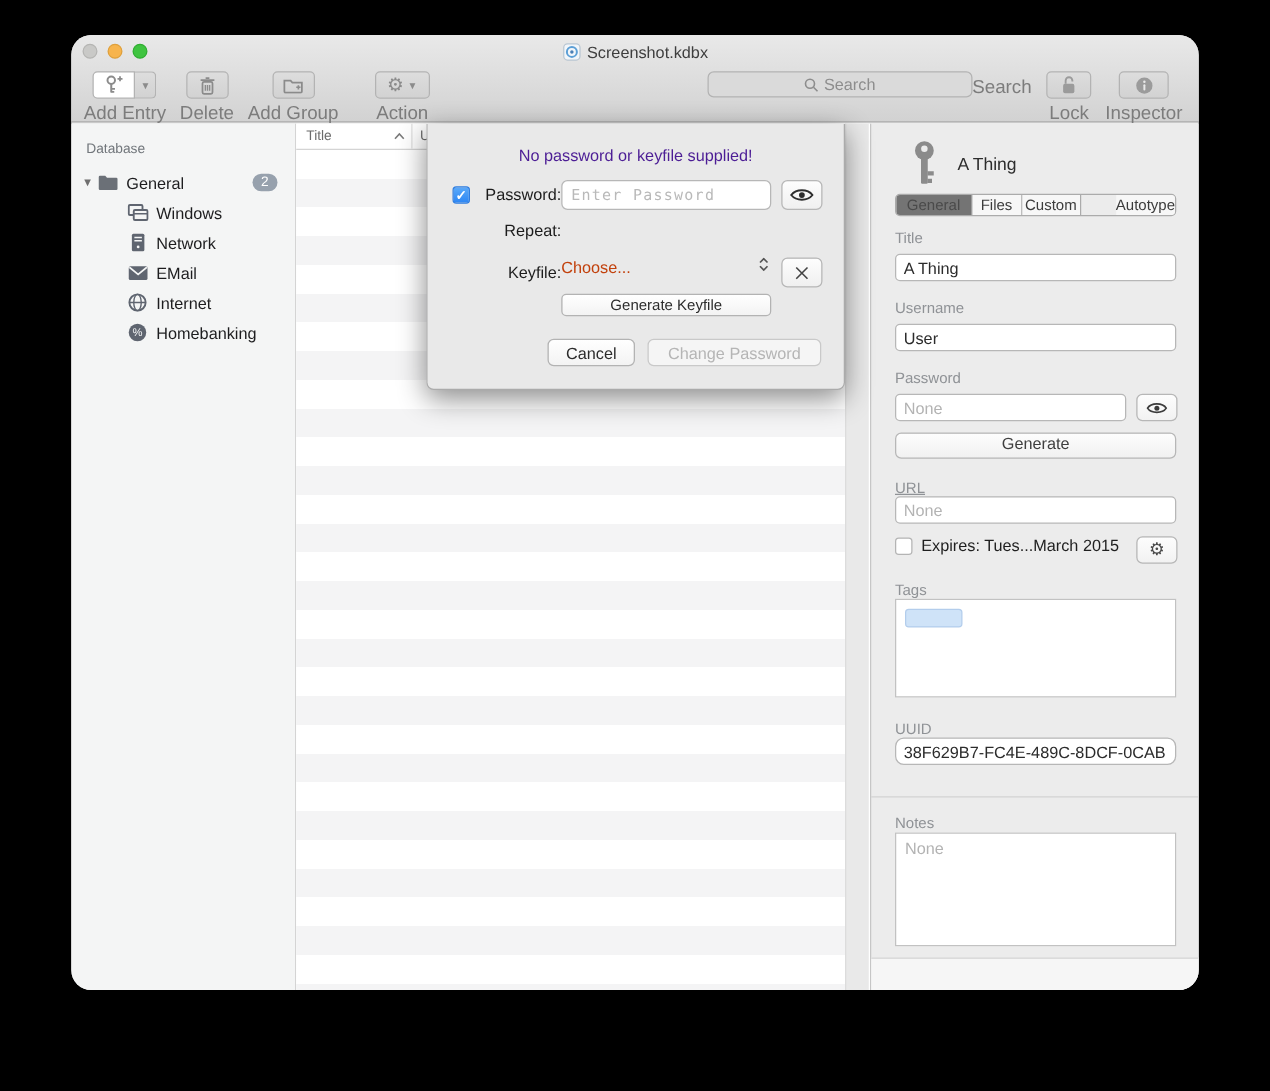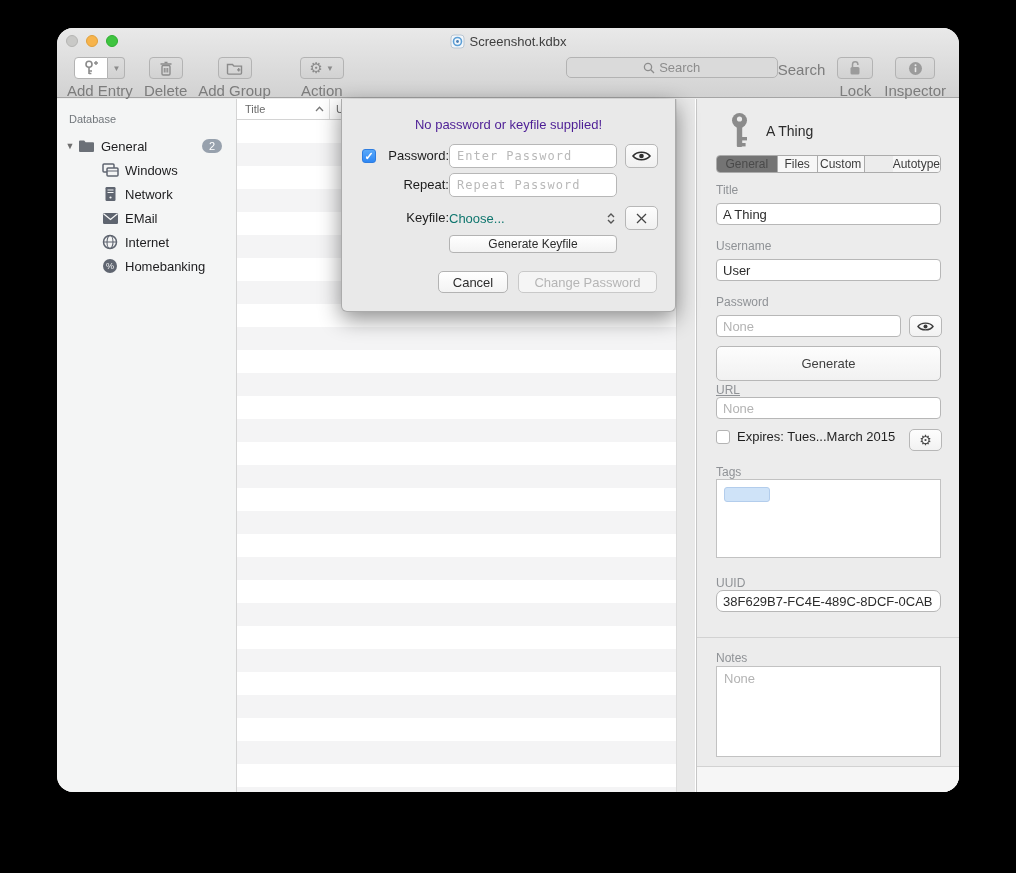--- a/index.html
+++ b/index.html
@@ -76,24 +76,24 @@
             justify-content:center; color:#454545; }
   .ins-head { position:absolute; left:30px; top:13px; display:flex; align-items:center; gap:14px; }
   .entry-title { font-size:14px; color:#2c2c2c; }
   .seg { position:absolute; left:19px; top:56px; width:225px; height:18px; display:flex;
          border:1px solid #ababab; border-radius:4px; overflow:hidden; font-size:12px; }
   .seg-item { flex:1; display:flex; align-items:center; justify-content:center;
               background:#f7f7f7; color:#3c3c3c; border-right:1px solid #ababab; }
   .seg-item:last-child { border-right:none;margin-left:28px; }
   .seg-item.sel { background:#747474; color:#4a4a4a; flex:1.3; }
   .seg-item.files { flex:0.85; }
-  .btn-wide { position:absolute; left:19px; width:225px; height:35px;
+  .btn-wide { position:absolute; left:19px; width:225px; height:21px;
               background:linear-gradient(#fdfdfd,#f1f1f1); border:1px solid #b7b7b7;
               border-radius:5px; font-size:13px; color:#3f3f3f;
-              display:flex; align-items:center; justify-content:center; }
+              display:flex; align-items:flex-start; justify-content:center; }
   .check-row { position:absolute; left:19px; display:flex; align-items:center; gap:7px;
                font-size:13px; color:#1f1f1f; }
   .cb { width:14px; height:14px; background:#fff; border:1px solid #b4b4b4; border-radius:3px; flex:none; }
   .cb.checked { background:linear-gradient(#5aa9f9,#2e87f4); border-color:#2e7de0; color:#fff;
                 display:flex; align-items:center; justify-content:center; font-size:11px; font-weight:bold; }
   .box { position:absolute; left:19px; width:225px; background:#fff; border:1px solid #c2c2c2; }
   .tag-pill { position:absolute; left:7px; top:7px; width:46px; height:15px;
               background:#cfe3f8; border:1px solid #b3cdec; border-radius:3px; }
   .divider { position:absolute; left:0; right:0; height:1px; background:#d2d2d2; }
   .ins-footer { position:absolute; left:0; right:0; bottom:0; height:26px; background:#f6f6f6; }
@@ -108,21 +108,21 @@
   .dlg-label { position:absolute; width:77px; left:30px; text-align:right; font-size:13px; color:#1c1c1c; }
   .dlg-field { position:absolute; left:107px; width:168px; height:24px; background:#fff;
                border:1px solid #b7b7b7; border-radius:5px; padding:0 7px;
                font-family:"DejaVu Sans Mono", monospace; font-size:12px; letter-spacing:1px;
                color:#2c2c2c; outline:none; }
   .dlg-field::placeholder { color:#b9b9b9; letter-spacing:1px; }
   .dlg-sq { position:absolute; left:283px; width:33px; height:24px;
             background:linear-gradient(#fdfdfd,#f0f0f0); border:1px solid #b7b7b7;
             border-radius:5px; display:flex; align-items:center; justify-content:center; color:#333; }
   .popup { position:absolute; left:107px; width:168px; height:24px; display:flex;
-           align-items:center; font-size:13px; color:#0f766e; }
+           font-size:13px; color:#c2410c; }
   .stepper { margin-left:auto; display:flex; flex-direction:column; align-items:center;
              gap:1px; color:#555; padding-right:2px; }
   .dlg-btn { position:absolute; height:22px; border:1px solid #b3b3b3; border-radius:5px;
              background:linear-gradient(#ffffff,#f3f3f3); font-size:13px; color:#2c2c2c;
              display:flex; align-items:center; justify-content:center; }
   .dlg-btn.disabled { color:#b5b5b5; background:#f5f5f5; border-color:#c9c9c9; }
   svg { display:block; }
 </style>
 </head>
 <body>
@@ -418,21 +418,20 @@
     <span class="dlg-label" style="top:49px;">Password:</span>
     <input class="dlg-field" style="top: 45px;" placeholder="Enter Password">
     <div class="dlg-sq" style="top:45px;">
       <svg width="19" height="12" viewBox="0 0 19 12">
         <path d="M1 6 C5 1 14 1 18 6 C14 11 5 11 1 6 Z" fill="none" stroke="#2e2e2e" stroke-width="1.6"></path>
         <circle cx="9.5" cy="6" r="2.3" fill="#2e2e2e"></circle>
       </svg>
     </div>
 
     <span class="dlg-label" style="top:78px;">Repeat:</span>
-    <input class="dlg-field" style="top: 74px;" placeholder="Repeat Password">
 
     <span class="dlg-label" style="top:111px;">Keyfile:</span>
     <div class="popup" style="top:107px;">
       <span>Choose...</span>
       <span class="stepper">
         <svg width="8" height="5" viewBox="0 0 8 5">
             <path d="M1 4 L4 1 L7 4" fill="none" stroke="#555" stroke-width="1.4"></path>
           </svg>
         <svg width="8" height="5" viewBox="0 0 8 5">
             <path d="M1 1 L4 4 L7 1" fill="none" stroke="#555" stroke-width="1.4"></path>

